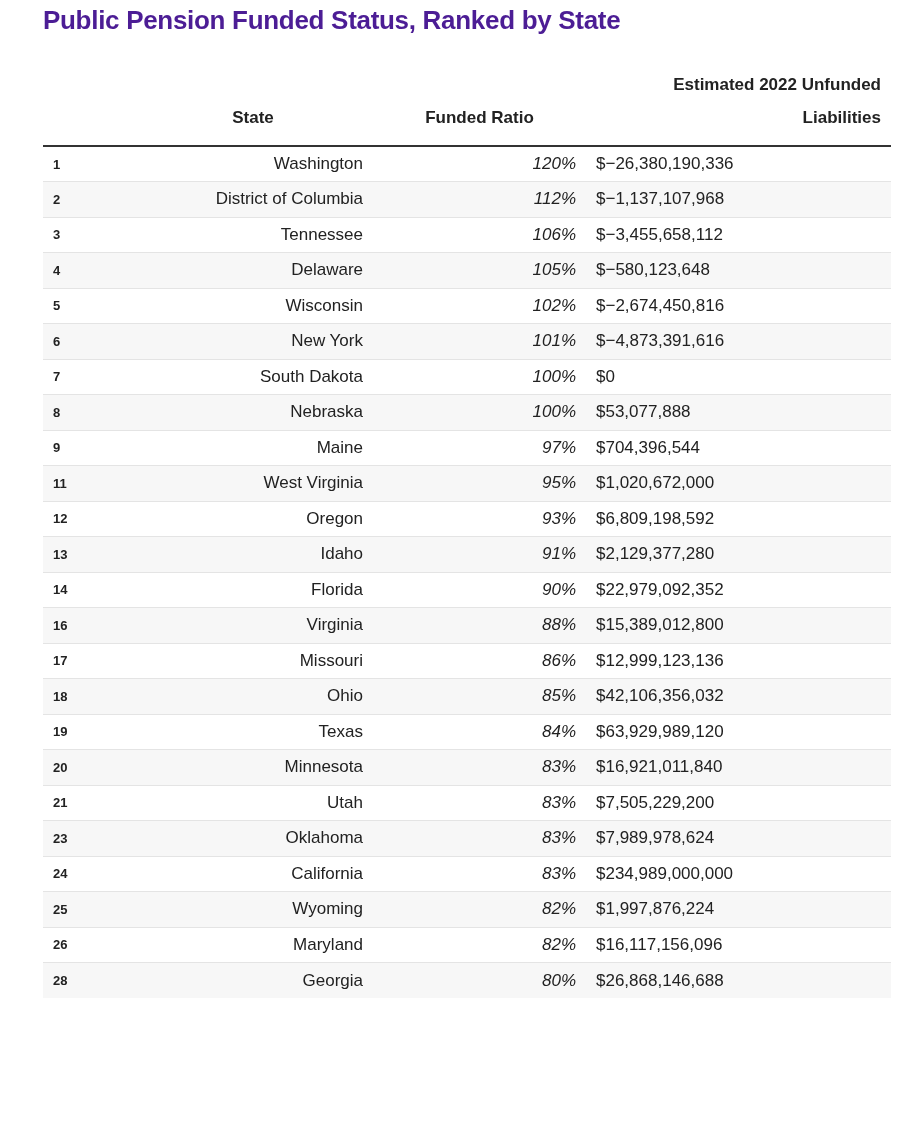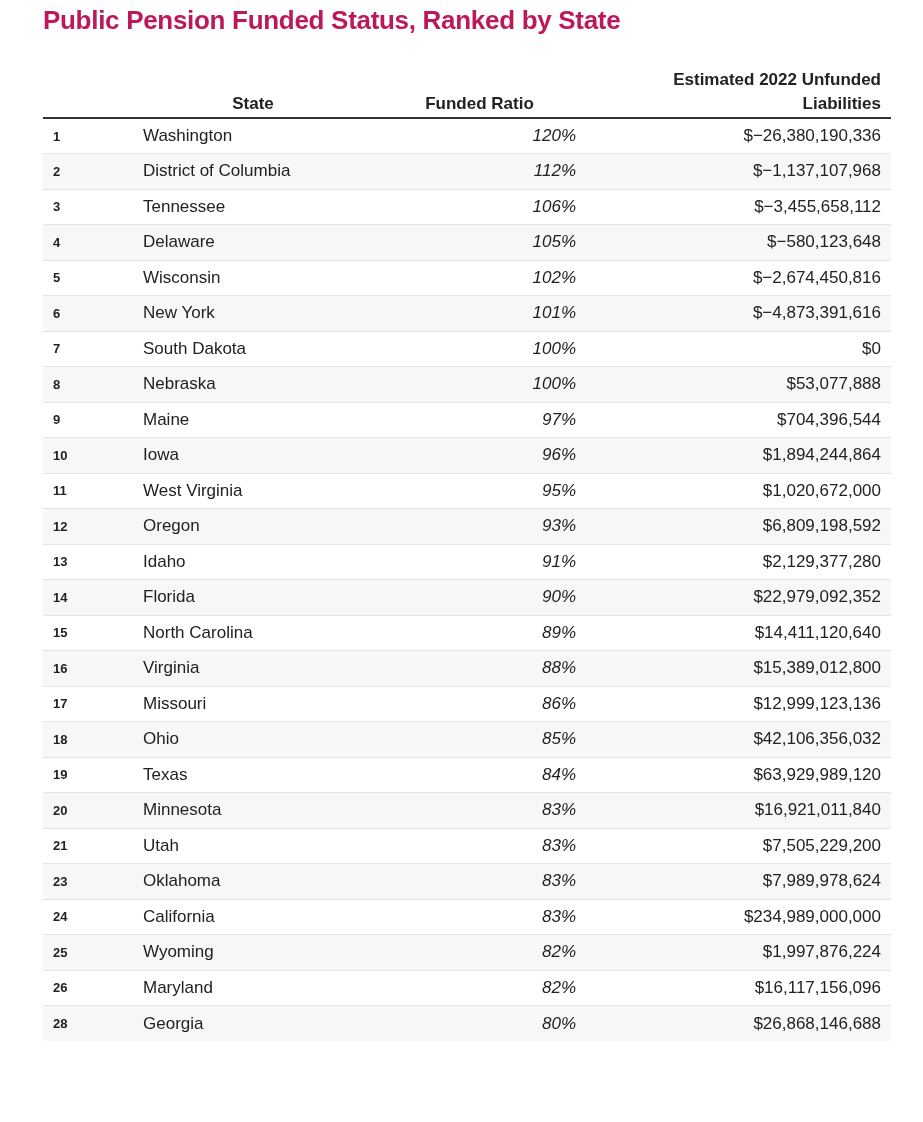--- a/index.html
+++ b/index.html
@@ -1,41 +1,41 @@
 <!DOCTYPE html>
 <html><head>
 <meta charset="utf-8">
 <style>
   * { box-sizing: border-box; margin: 0; padding: 0; }
   html, body { width: 923px; height: 1122px; background: #ffffff; overflow: hidden; }
   body { font-family: "Liberation Sans", "DejaVu Sans", sans-serif; color: #222222; }
   .page { position: relative; width: 923px; padding-left: 43px; }
   .title {
-    font-size: 26px; font-weight: bold; color: #be185d;
+    font-size: 26px; font-weight: bold; color: #4c1d95;
     height: 44px; line-height: 40px; padding-top: 0;
     letter-spacing: -0.3px;
   }
   table { border-collapse: collapse; width: 848px; margin-top: 24px; }
   thead th {
     font-size: 17px; font-weight: bold; color: #222222;
-    vertical-align: bottom; padding: 0 10px 1px 10px; line-height: 24px;
+    vertical-align: bottom; padding: 0 10px 11px 10px; line-height: 33px;
     border-bottom: 2px solid #333333;
   }
   th.col-rank { width: 90px; }
   th.col-state { text-align: center; width: 240px; }
   th.col-ratio { text-align: center; width: 213px; }
   th.col-liab { text-align: right; }
   tbody tr { height: 35.5px; border-bottom: 1px solid #e4e4e4; }
   tbody tr:nth-child(even) { background: #f7f7f7; }
   tbody tr:last-child { border-bottom: none; }
   td { font-size: 17px; padding: 0 10px; color: #222222; }
   td.rank { font-size: 13px; font-weight: bold; color: #222222; }
-  td.state { text-align: left; }
+  td.state { text-align: right; }
   td.ratio { text-align: right; font-style: italic; }
-  td.liab { text-align: right; }
+  td.liab { }
 </style>
 </head>
 <body>
 
 <div class="page">
   <h1 class="title">Public Pension Funded Status, Ranked by State</h1>
   <table>
     <thead>
       <tr>
         <th class="col-rank"></th>
@@ -93,26 +93,20 @@
           <td class="ratio">100%</td>
           <td class="liab">$53,077,888</td>
         </tr>
         <tr>
           <td class="rank">9</td>
           <td class="state">Maine</td>
           <td class="ratio">97%</td>
           <td class="liab">$704,396,544</td>
         </tr>
         <tr>
-          <td class="rank">10</td>
-          <td class="state">Iowa</td>
-          <td class="ratio">96%</td>
-          <td class="liab">$1,894,244,864</td>
-        </tr>
-        <tr>
           <td class="rank">11</td>
           <td class="state">West Virginia</td>
           <td class="ratio">95%</td>
           <td class="liab">$1,020,672,000</td>
         </tr>
         <tr>
           <td class="rank">12</td>
           <td class="state">Oregon</td>
           <td class="ratio">93%</td>
           <td class="liab">$6,809,198,592</td>
@@ -121,26 +115,20 @@
           <td class="rank">13</td>
           <td class="state">Idaho</td>
           <td class="ratio">91%</td>
           <td class="liab">$2,129,377,280</td>
         </tr>
         <tr>
           <td class="rank">14</td>
           <td class="state">Florida</td>
           <td class="ratio">90%</td>
           <td class="liab">$22,979,092,352</td>
-        </tr>
-        <tr>
-          <td class="rank">15</td>
-          <td class="state">North Carolina</td>
-          <td class="ratio">89%</td>
-          <td class="liab">$14,411,120,640</td>
         </tr>
         <tr>
           <td class="rank">16</td>
           <td class="state">Virginia</td>
           <td class="ratio">88%</td>
           <td class="liab">$15,389,012,800</td>
         </tr>
         <tr>
           <td class="rank">17</td>
           <td class="state">Missouri</td>

